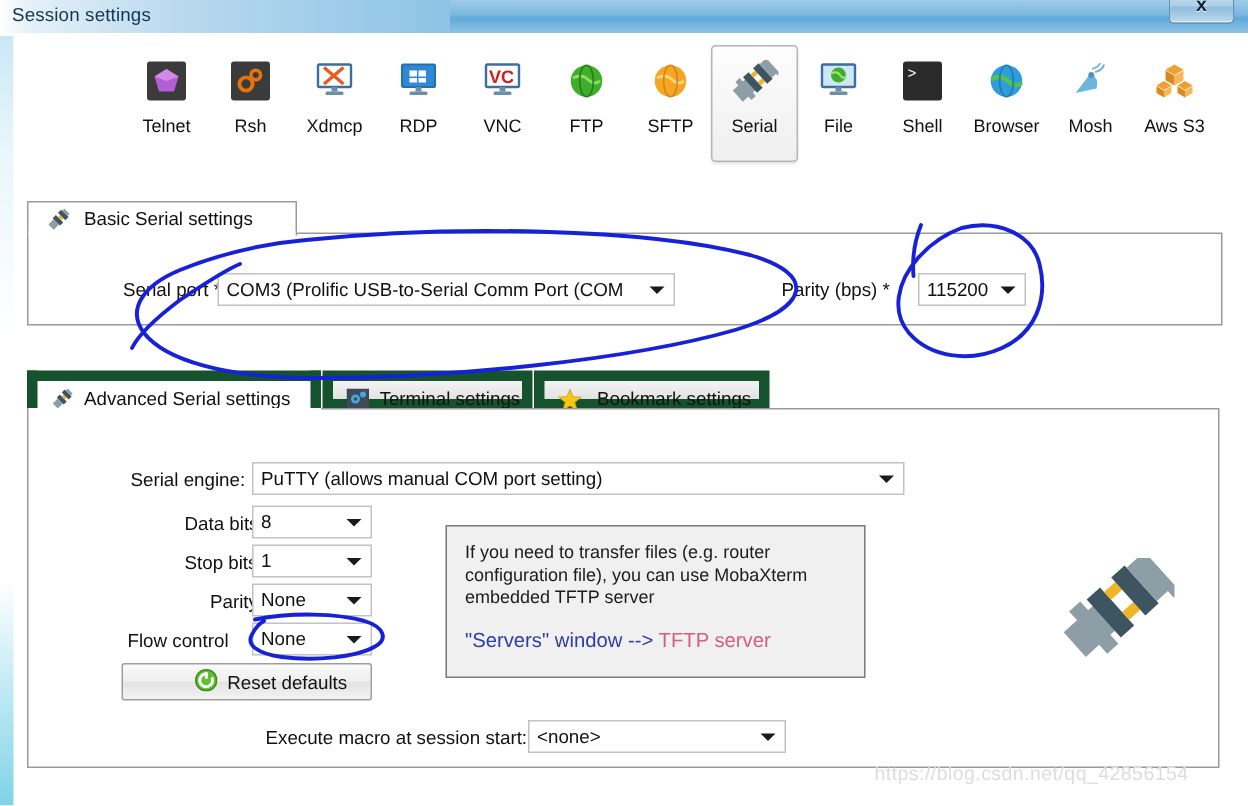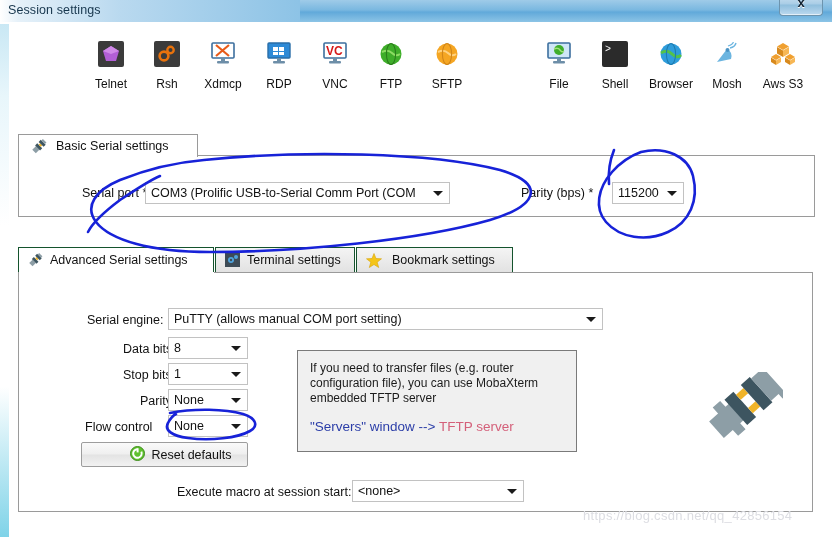--- a/index.html
+++ b/index.html
@@ -107,21 +107,21 @@
     position:absolute;right:6px;top:50%;margin-top:-2px;
     width:0;height:0;border-left:5px solid transparent;
     border-right:5px solid transparent;border-top:5px solid #1a1a1a;
   }
   .combo .txt{white-space:nowrap;overflow:hidden;}
 
   
   #tabstrip{position:absolute;left:18px;top:247px;width:795px;height:26px;}
   .tab{
     position:absolute;top:0;height:26px;box-sizing:border-box;
-    border:1px solid #14532d;cursor:pointer;text-align:center;
+    border:7px solid #14532d;cursor:pointer;text-align:center;
   }
   .tab.inactive{
     background:linear-gradient(180deg,#f4f4f4 0%,#e2e2e2 100%);
   }
   .tab.active{
     background:#fff;border-bottom:1px solid #fff;
   }
   .tab .tlbl{position:absolute;top:5px;font-size:12.5px;color:#111;white-space:nowrap;}
   .tab .tico{position:absolute;top:5px;left:9px;}
 
@@ -262,20 +262,37 @@
       <div class="tb-ico">
         <span class="sq-ico" style="display:flex;align-items:center;justify-content:center;">
           <svg width="24" height="24" viewBox="0 0 24 24">
             <circle cx="12" cy="12" r="10.5" fill="#f5a623"></circle>
             <path d="M3 10 Q9 7 13 11 Q17 15 21 12" fill="none" stroke="#ffd27f" stroke-width="2"></path>
             <ellipse cx="12" cy="12" rx="4.6" ry="10.5" fill="none" stroke="#d1861a" stroke-width="1.1"></ellipse>
           </svg>
         </span>
       </div>
       <span class="tb-lbl">SFTP</span>
+    </div>
+    <div class="tb-item selected" style="left: 465px;">
+      <div class="tb-ico">
+        <span class="sq-ico" style="width:32px;height:30px;display:flex;align-items:center;justify-content:center;">
+          <svg width="32" height="28" viewBox="0 0 32 28">
+            <g transform="rotate(-42 16 14)">
+              <path d="M1 9 h5 v-3 h4 v3 h3 v10 h-3 v3 h-4 v-3 h-5 z" fill="#8d9ea6"></path>
+              <rect x="12" y="7" width="5" height="14" fill="#3d5560"></rect>
+              <rect x="17" y="9" width="4" height="3" fill="#f0b429"></rect>
+              <rect x="17" y="16" width="4" height="3" fill="#f0b429"></rect>
+              <rect x="21" y="7" width="5" height="14" fill="#3d5560"></rect>
+              <path d="M26 8 h4 v-2 h2 v16 h-2 v-2 h-4 z" fill="#8d9ea6"></path>
+            </g>
+          </svg>
+        </span>
+      </div>
+      <span class="tb-lbl">Serial</span>
     </div>
     <div class="tb-item" style="left: 521px;">
       <div class="tb-ico">
         <span class="sq-ico" style="display:flex;align-items:center;justify-content:center;">
           <svg width="26" height="24" viewBox="0 0 26 24">
             <rect x="2" y="1" width="22" height="15" rx="1" fill="#cfe6f7" stroke="#3c6f9e" stroke-width="1.6"></rect>
             <circle cx="13" cy="8" r="5" fill="#3fae2a"></circle>
             <path d="M8 7 Q12 5 14 8 Q16 11 18 9" fill="none" stroke="#9fe07c" stroke-width="1.4"></path>
             <rect x="11" y="16" width="4" height="3" fill="#6d8ea8"></rect>
             <rect x="7" y="19" width="12" height="2.4" rx="1" fill="#6d8ea8"></rect>

